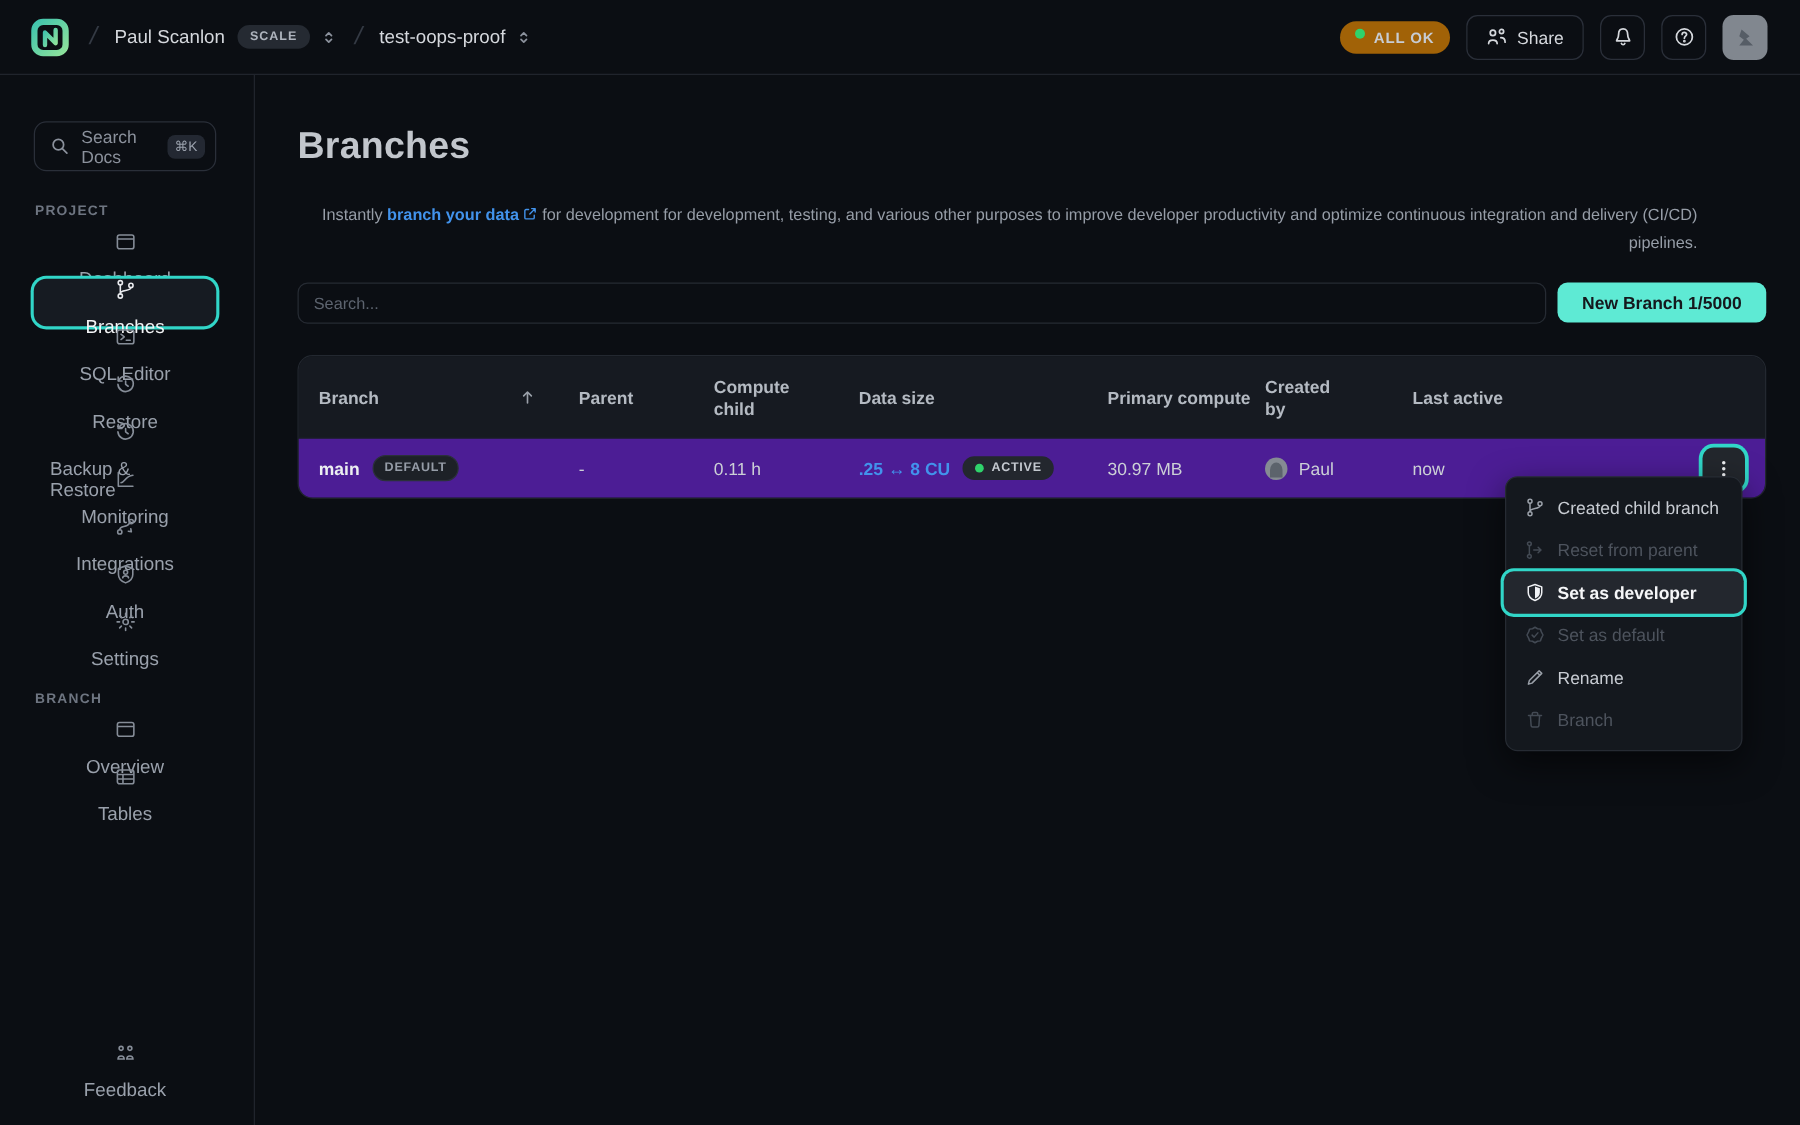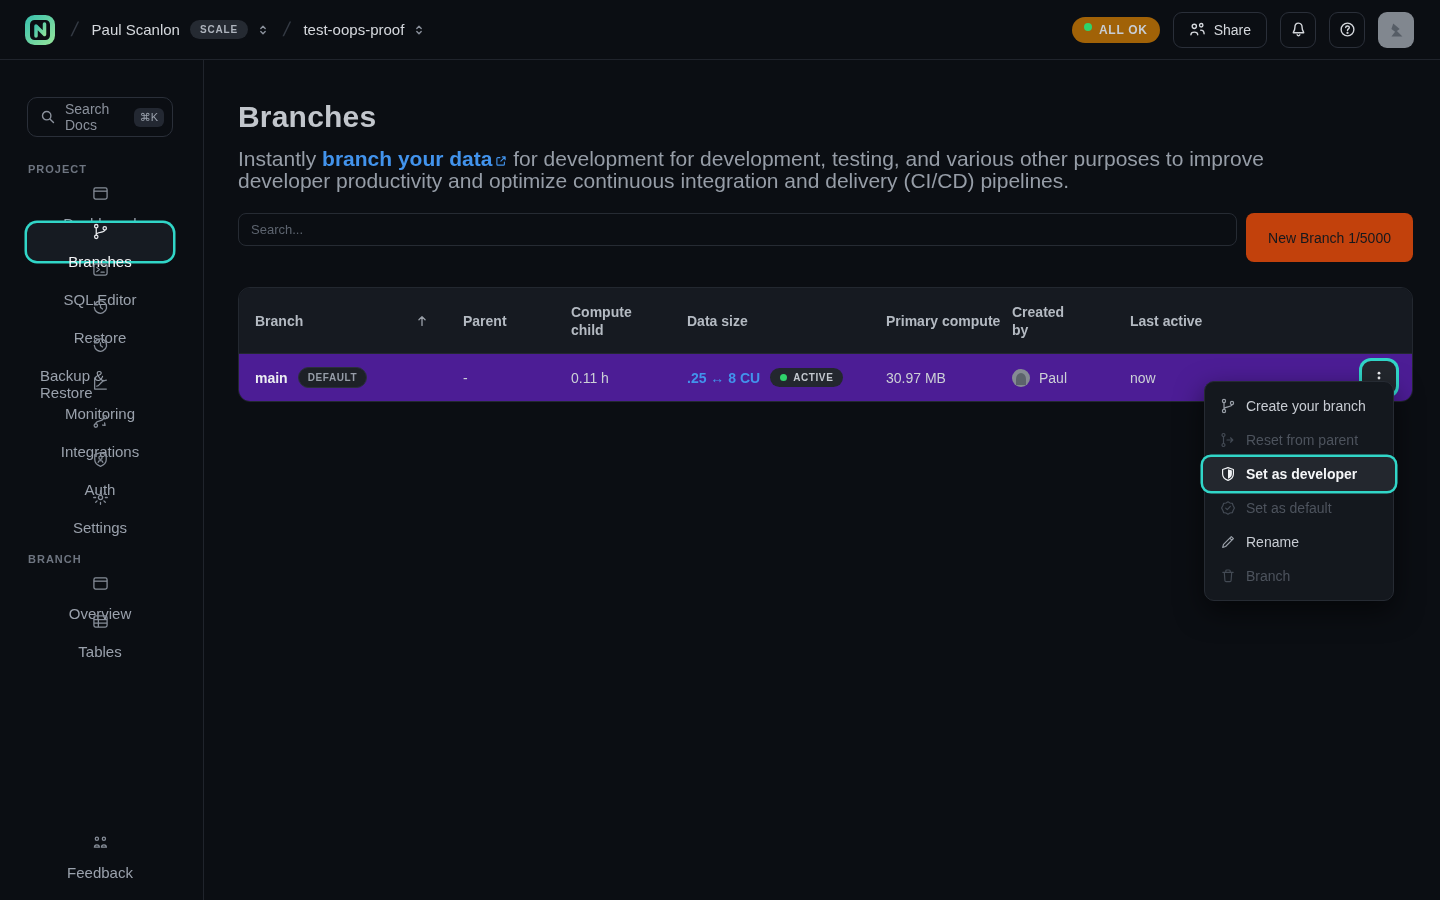--- a/index.html
+++ b/index.html
@@ -76,36 +76,37 @@
     background:#161b22; color:#f3f4f6; font-weight:500;
     box-shadow:0 0 0 2.5px var(--teal);
   }
   .nav-item.active .ni-icon { color:#e8eaee; }
   .sidebar-bottom { margin-top:auto; }
 
   
   .main { flex:1; padding:40px 27px 0 34px; position:relative; }
   .page-title { font-size:30px; font-weight:700; color:#c2c6cc; letter-spacing:.2px; }
   .page-desc {
-    margin-top:14px; font-size:21px; line-height:22px; color:#969da7;
+    margin-top:27px; font-size:13px; line-height:22px; color:#969da7;
     max-width:1120px;
+    text-align:right;
   }
   .page-desc a { color:var(--blue); font-weight:600; text-decoration:none; }
   .ext-ico { display:inline-block; vertical-align:-1px; margin-left:3px; color:var(--blue); }
 
   .toolbar { margin-top:21px; display:flex; gap:9px; }
   .search-input {
     flex:1; height:33px; background:transparent; border:1px solid #262b33;
     border-radius:8px; padding:0 12px; font-size:13px; color:#d5d8dd;
     font-family:inherit; outline:none;
   }
   .search-input::placeholder { color:#5d646f; }
   .new-branch-btn {
-    width:167px; height:49px; background:#c2410c; color:#15181d;
-    border:none; border-radius:8px; font-size:14px; font-weight:400;
+    width:167px; height:32px; background:#5eead4; color:#15181d;
+    border:none; border-radius:8px; font-size:14px; font-weight:700;
     font-family:inherit; cursor:pointer;
   }
 
   
   .table { margin-top:25px; border:1px solid #232830; border-radius:12px; overflow:visible; }
   .tgrid {
     display:grid;
     grid-template-columns:224px 108px 116px 199px 126px 118px 1fr;
   }
   .thead {
@@ -480,21 +481,21 @@
 <div class="menu">
   <div class="menu-item">
     <span class="mi-icon">
       <svg width="16" height="16" viewBox="0 0 16 16" fill="none" stroke="currentColor" stroke-width="1.2" stroke-linecap="round">
           <circle cx="4" cy="3" r="1.6"></circle>
           <circle cx="4" cy="13" r="1.6"></circle>
           <circle cx="12" cy="5" r="1.6"></circle>
           <path d="M4 4.6v6.8M12 6.6c0 3-8 1.4-8 4.4"></path>
         </svg>
     </span>
-    <span>Create your branch</span>
+    <span>Created child branch</span>
   </div>
   <div class="menu-item disabled">
     <span class="mi-icon">
       <svg width="16" height="16" viewBox="0 0 16 16" fill="none" stroke="currentColor" stroke-width="1.2" stroke-linecap="round" stroke-linejoin="round">
           <circle cx="3.5" cy="3" r="1.5"></circle>
           <circle cx="3.5" cy="13" r="1.5"></circle>
           <path d="M3.5 4.5v7M7 8h5.5M10.5 5.8 12.8 8l-2.3 2.2"></path>
         </svg>
     </span>
     <span>Reset from parent</span>

